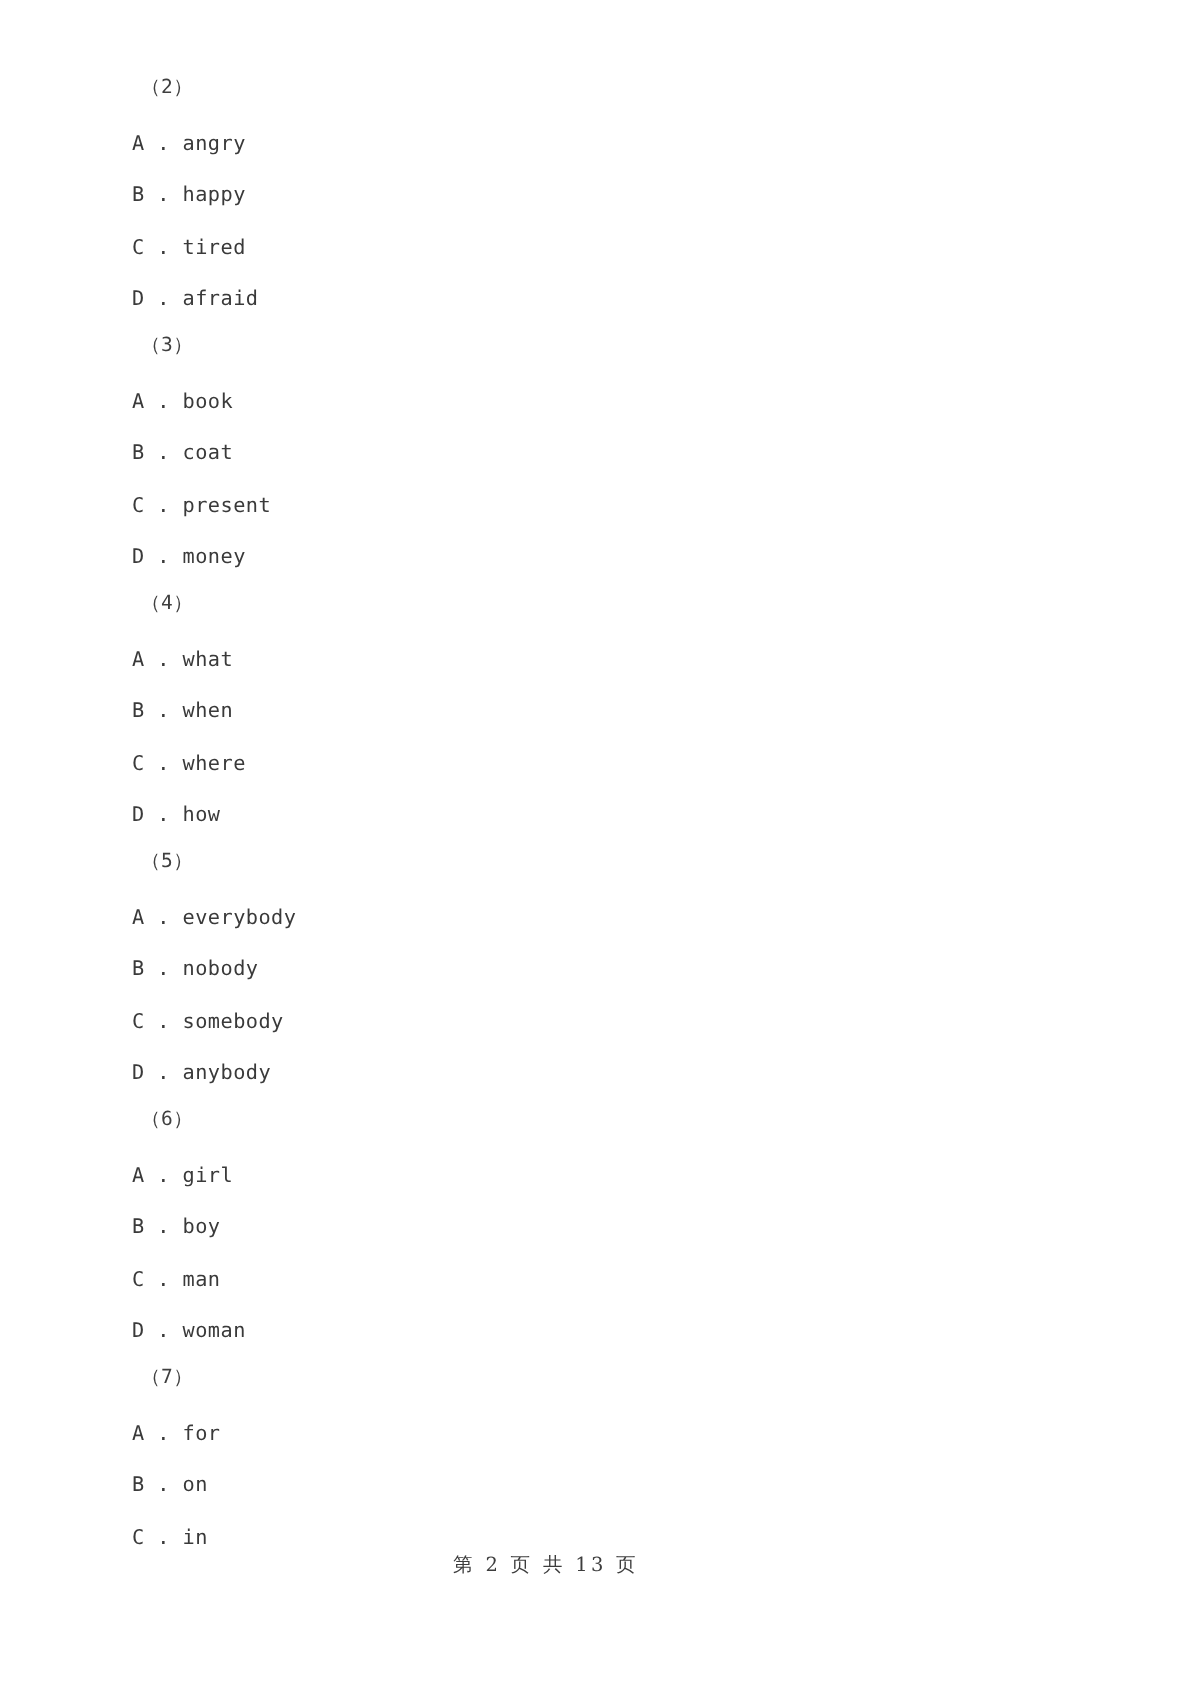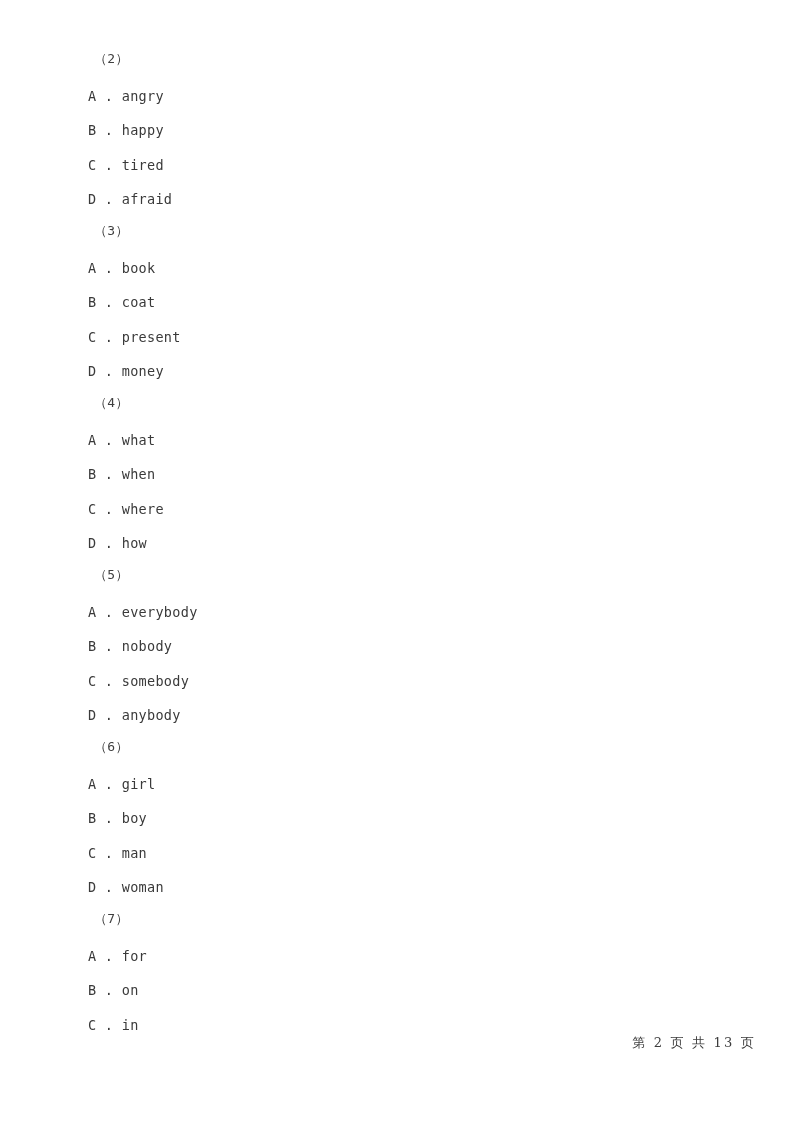--- a/index.html
+++ b/index.html
@@ -59,27 +59,26 @@
     font-size: 13.5px;
     color: #3a3a3a;
   }
 
   
   .footer {
     position: absolute;
     left: 0;
     top: 1034px;
     width: 728px;
-    text-align: right;
+    text-align: center;
     font-family: "DejaVu Serif", "Liberation Serif", serif;
     font-size: 13px;
     letter-spacing: 2.2px;
     color: #3d3d3d;
     white-space: pre;
-    padding-left: 28px;
   }
 </style>
 </head>
 <body>
 
 <div class="page">
 
   <div class="content">
 
   <div class="line q-num" style="top: 49px;">（2）</div>

